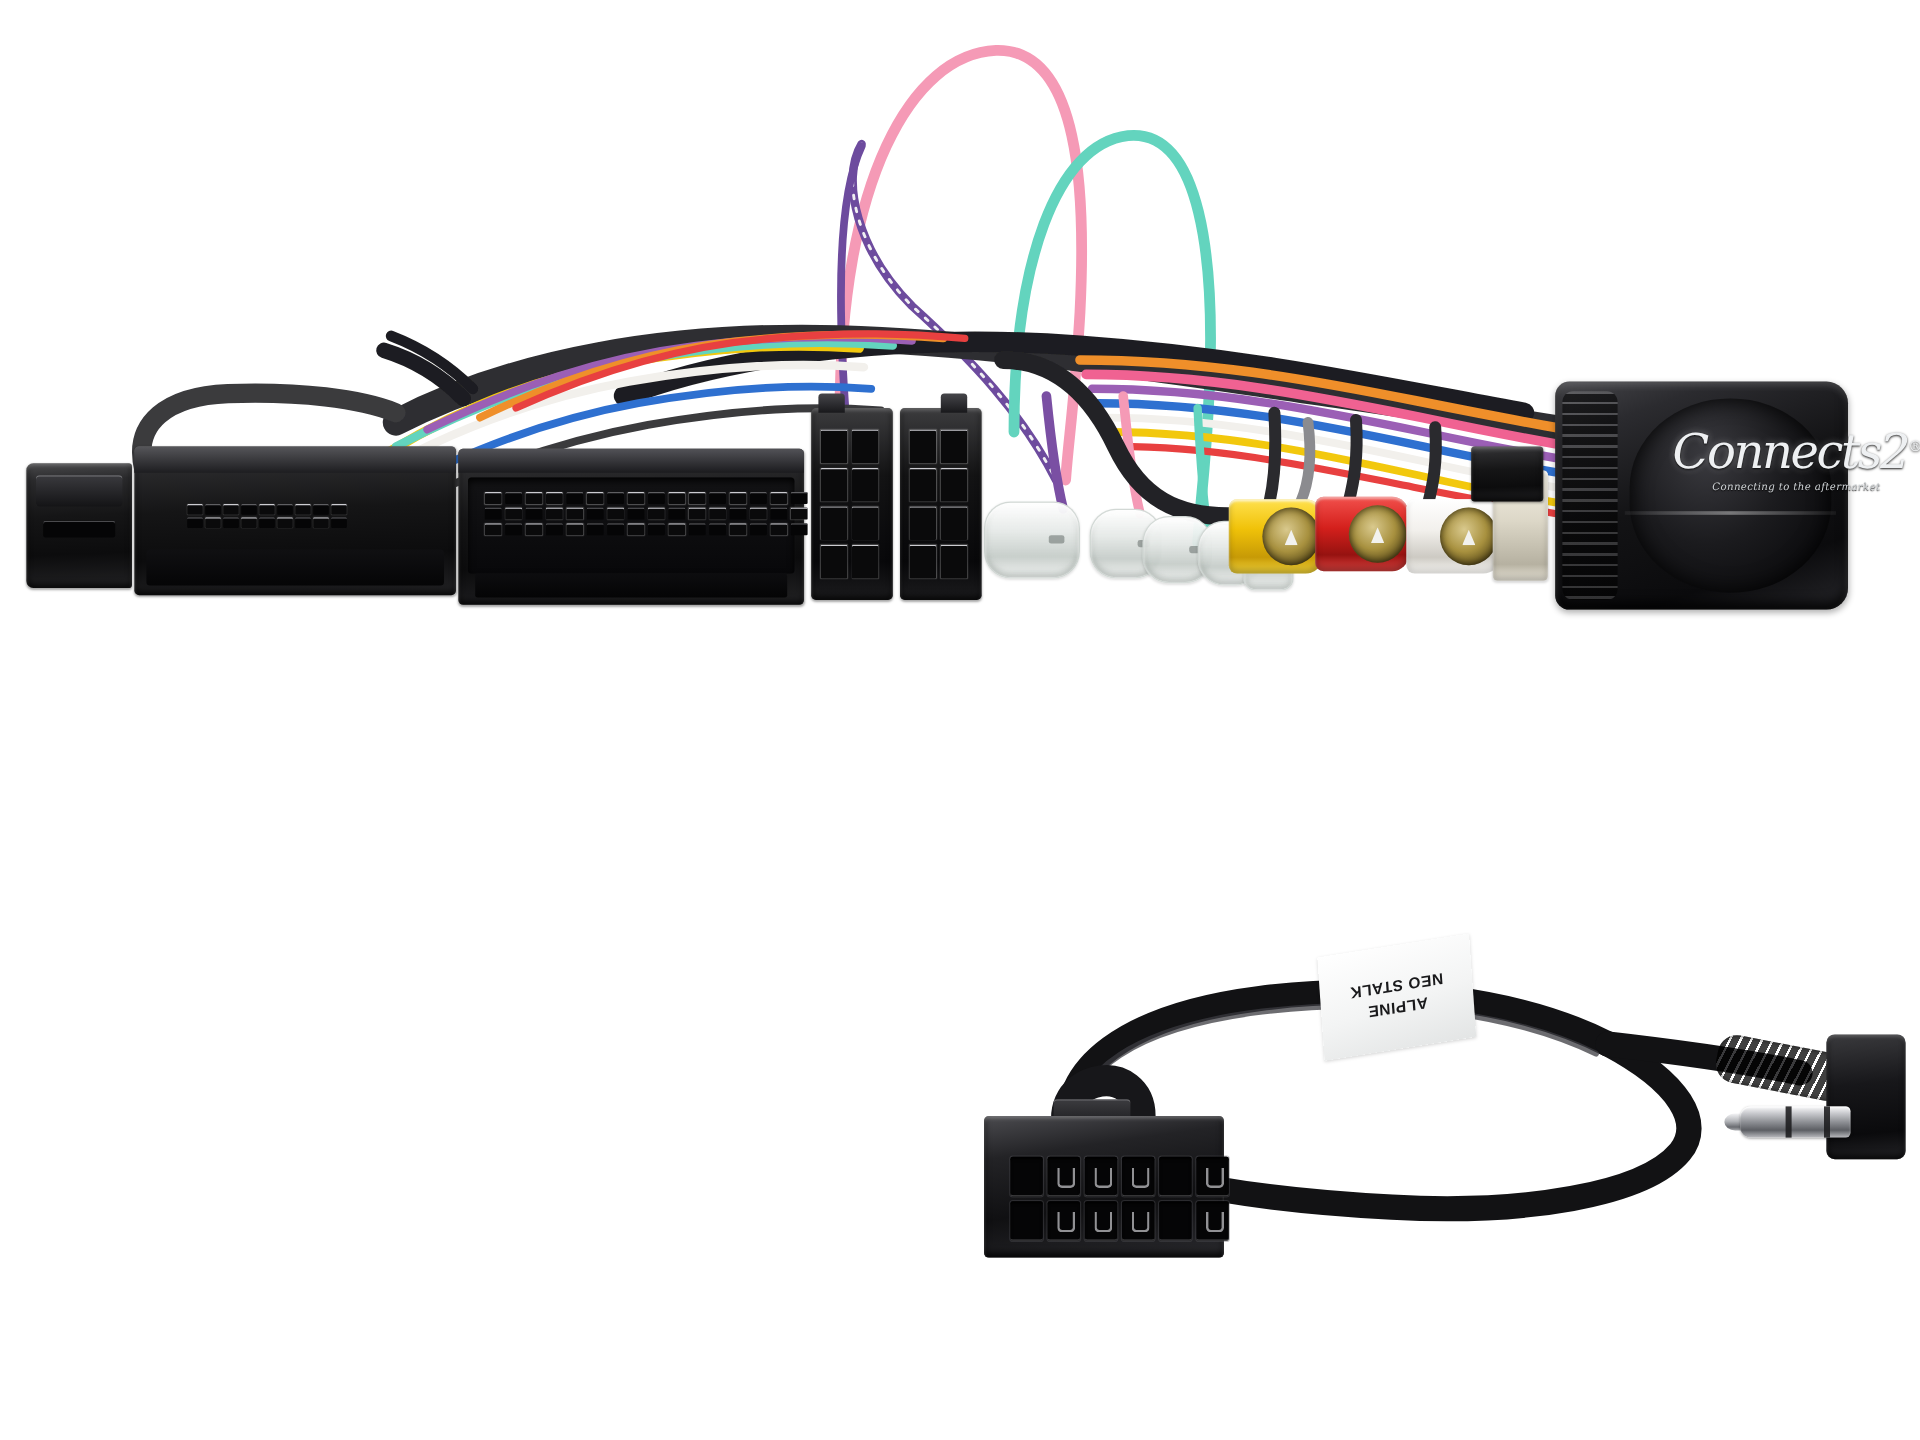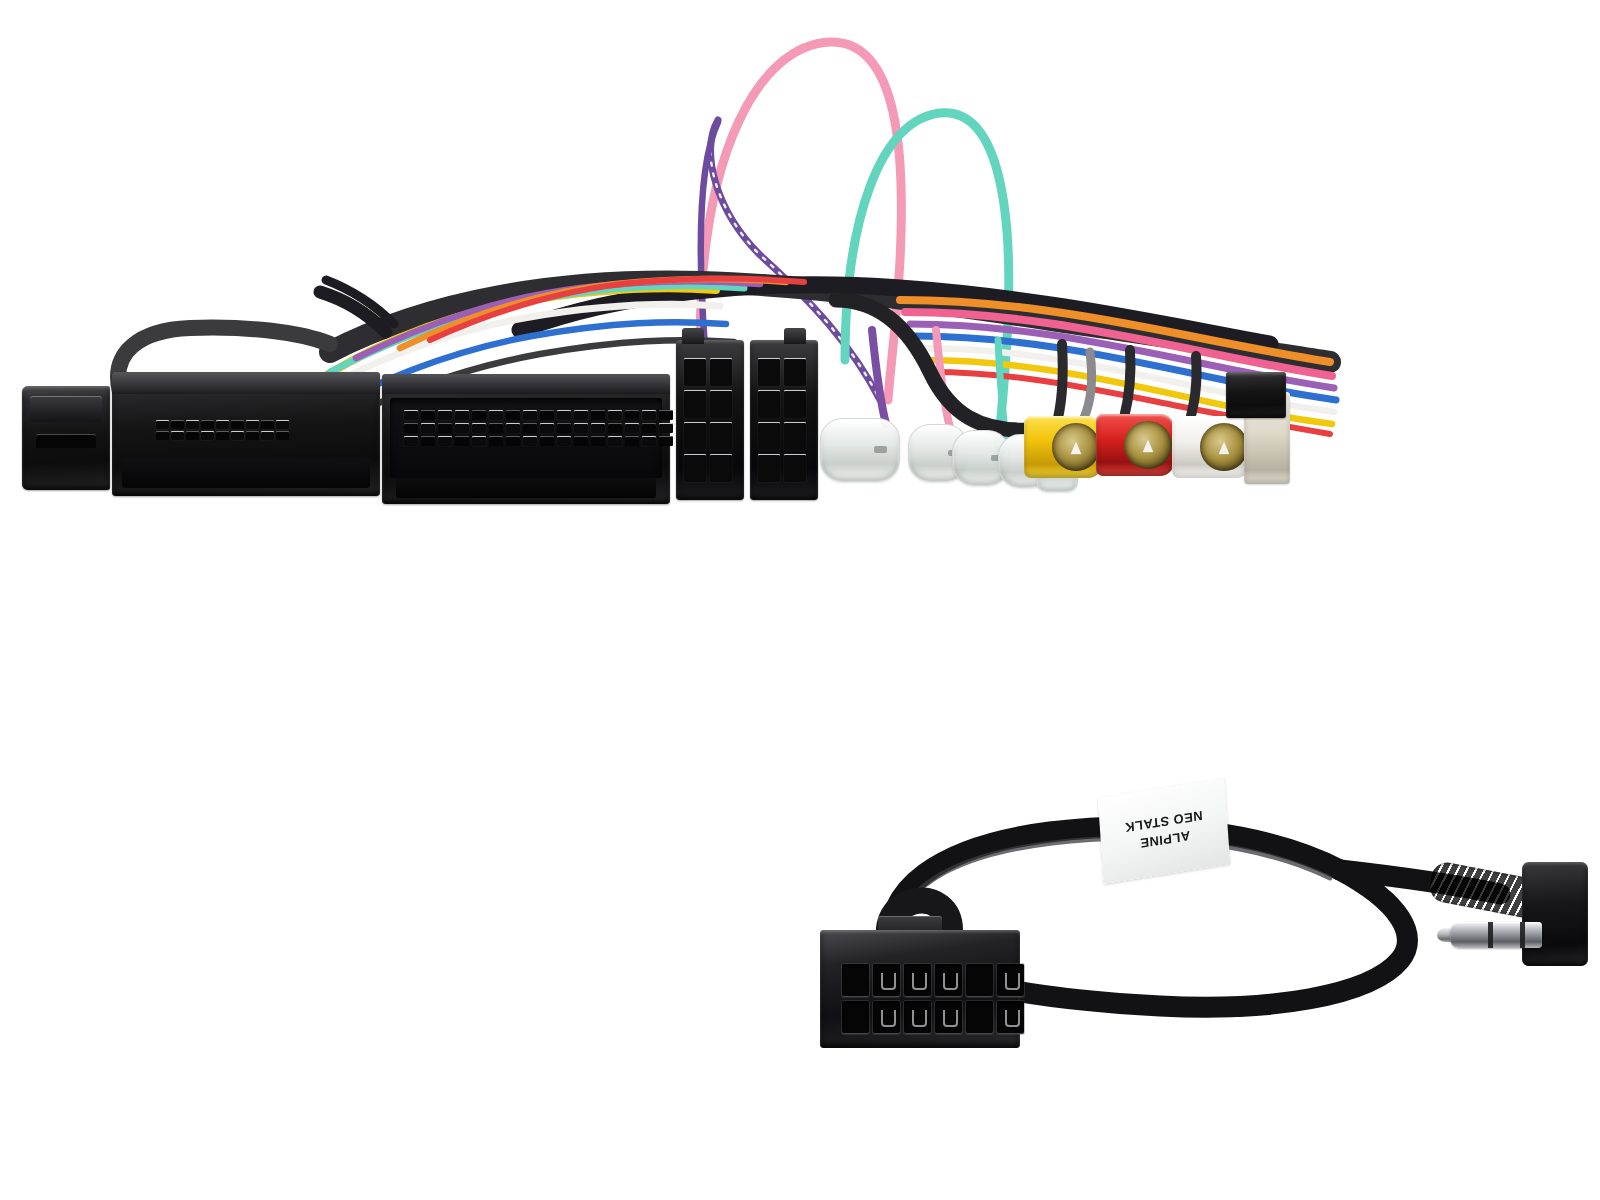--- a/index.html
+++ b/index.html
@@ -314,20 +314,32 @@
     <div class="barrel" style="background:linear-gradient(180deg,#ffffff,#f2f0ec 42%,#cdcac3 78%,#fbfaf7);
       box-shadow:inset 0 2px 2px rgba(255,255,255,.9), inset 0 -3px 5px rgba(0,0,0,.18);"></div>
     <div class="mouth"></div>
   </div>
 
   <div style="position:absolute;left:1244px;top:392px;width:46px;height:92px;border-radius:4px;
        background:linear-gradient(180deg,#f3efe4,#ddd8c8 45%,#b6b1a1 85%,#eae6d9);
        box-shadow:inset 0 2px 2px rgba(255,255,255,.85), inset 0 -3px 5px rgba(0,0,0,.25), 0 1px 2px rgba(0,0,0,.15);"></div>
   <div class="conn" style="left:1226px;top:372px;width:60px;height:46px;border-radius:3px;"></div>
 
+  <div id="iface" style="left:1296px;top:318px;width:244px;height:190px;">
+    <div class="shell"></div>
+    <div class="ribs"></div>
+    <div class="disc"></div>
+    <div class="seam"></div>
+    <div id="logo">
+      <div class="mark">
+        <span>Connects</span><span>2</span><sup>®</sup>
+      </div>
+      <div class="tag">Connecting to the aftermarket</div>
+    </div>
+  </div>
 
   <div id="lead">
 
     <svg class="layer" style="width:800px;height:360px;" viewBox="0 0 800 360">
       <g fill="none" stroke-linecap="round">
 
         <path d="M92 188 C 80 130 140 86 250 72 C 360 58 470 74 540 110" stroke="#121214" stroke-width="21"></path>
         <path d="M540 110 C 600 142 620 176 600 200 C 570 236 470 252 360 246
                  C 250 240 170 226 124 206" stroke="#121214" stroke-width="21"></path>
         <path d="M124 206 C 104 198 94 194 92 188" stroke="#121214" stroke-width="21"></path>

